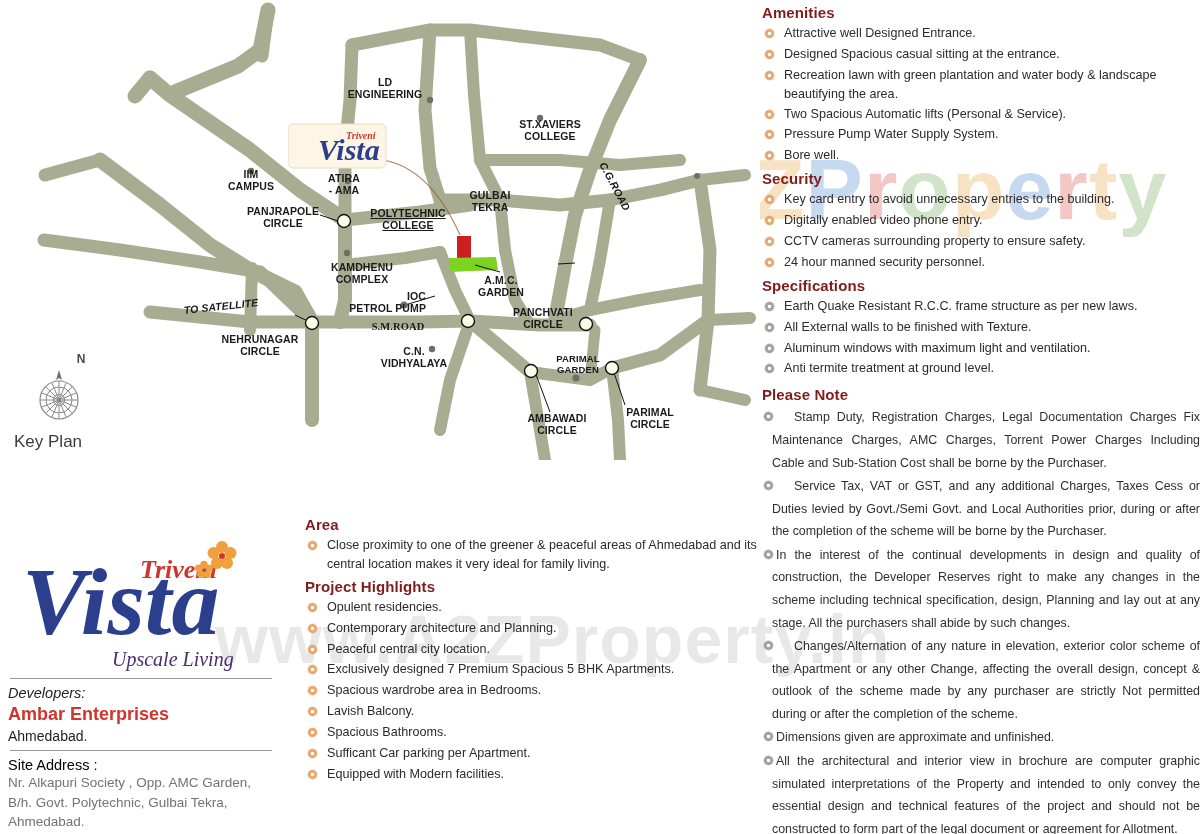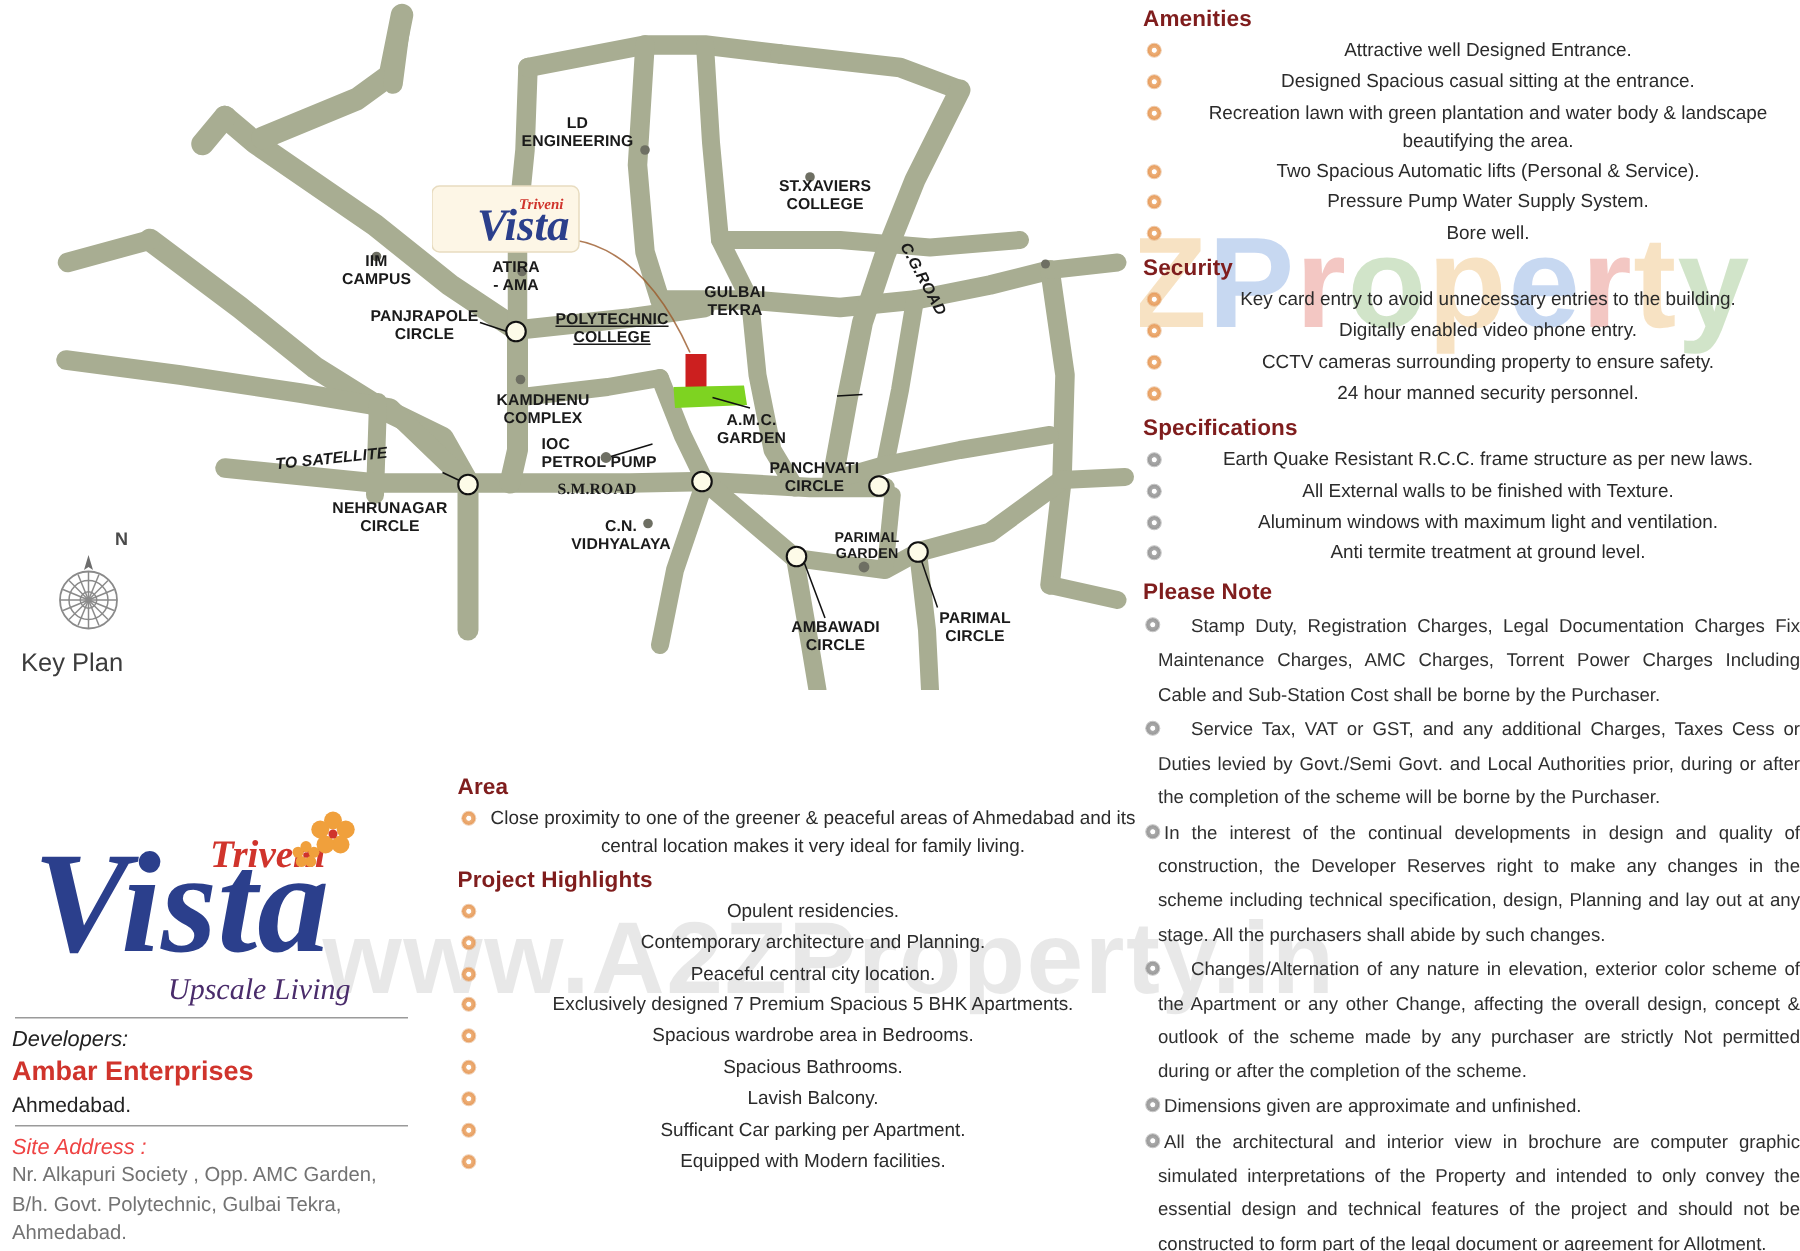--- a/index.html
+++ b/index.html
@@ -61,42 +61,41 @@
   
   #brand-card {
     position: absolute; left: 0; top: 520px; width: 282px; height: 314px;
     padding: 0 8px;
   }
   #logo-big { position: relative; height: 142px; margin: 10px 0 0 8px; }
   .rule { border-top: 1px solid #9a9a9a; margin: 6px 2px; }
   .dev-label { font-style: italic; font-size: 14.5px; color: #222; }
   .dev-name { font-size: 18px; font-weight: bold; color: #d0342c; margin-top: 3px; }
   .dev-city { font-size: 14px; color: #222; margin-top: 3px; }
-  .site-label { font-style: italic; font-size: 14.5px; color: #ef4444; }
+  .site-label { font-size: 14.5px; color: #000000; }
   .site-line { font-size: 13.5px; color: #737373; line-height: 1.45; }
   .phone { font-size: 14px; font-weight: bold; color: #111; margin-top: 2px; }
 
   
   #col-mid {
     position: absolute; left: 305px; top: 512px; width: 452px;
   }
   #col-right {
     position: absolute; left: 762px; top: 0px; width: 438px;
   }
 
   h3.sec {
     font-size: 15px; font-weight: bold; color: #7f1d1d;
     margin: 4px 0 3px 0; letter-spacing: .1px;
   }
   ul.items { list-style: none; }
   ul.items li {
     position: relative; padding-left: 22px;
     font-size: 12.6px; line-height: 1.58; color: #2b2b2b;
     margin-bottom: 1px;
-    text-align: center;
   }
   ul.items li .bul {
     position: absolute; left: 3px; top: 5px;
     width: 9px; height: 9px; border-radius: 50%;
     background: radial-gradient(circle at 50% 50%, #ffffff 0%, #ffffff 22%, #edb07a 30%, #e8a062 62%, #f0c49c 100%);
     box-shadow: 0 0 0 .5px rgba(220,160,110,.55);
   }
   ul.items.gray li .bul {
     background: radial-gradient(circle at 50% 50%, #ffffff 0%, #ffffff 22%, #a9a9a9 30%, #9b9b9b 62%, #c8c8c8 100%);
     box-shadow: 0 0 0 .5px rgba(150,150,150,.6);
@@ -238,21 +237,21 @@
 CIRCLE</div>
   <div class="mlabel" style="left:366px;top:207px;width:84px;text-decoration:underline;">POLYTECHNIC
 COLLEGE</div>
   <div class="mlabel" style="left:460px;top:189px;width:60px;">GULBAI
 TEKRA</div>
   <div class="mlabel italic" style="left:580px;top:180px;width:70px;transform:rotate(62deg);">C.G.ROAD</div>
   <div class="mlabel" style="left:472px;top:274px;width:58px;">A.M.C.
 GARDEN</div>
   <div class="mlabel" style="left:320px;top:261px;width:84px;">KAMDHENU
 COMPLEX</div>
-  <div class="mlabel" style="left:361px;top:290px;width:92px;text-align:left;">IOC
+  <div class="mlabel" style="left:334px;top:290px;width:92px;text-align:right;">IOC
 PETROL PUMP</div>
   <div class="mlabel" style="left:505px;top:306px;width:76px;">PANCHVATI
 CIRCLE</div>
   <div class="mlabel italic" style="left:176px;top:300px;width:90px;transform:rotate(-6deg);">TO SATELLITE</div>
   <div class="mlabel" style="left:360px;top:321px;width:76px;font-family:Liberation Serif, serif;">S.M.ROAD</div>
   <div class="mlabel" style="left:216px;top:333px;width:88px;">NEHRUNAGAR
 CIRCLE</div>
   <div class="mlabel" style="left:375px;top:345px;width:78px;">C.N.
 VIDHYALAYA</div>
   <div class="mlabel" style="left:552px;top:353px;width:52px;font-size:9.5px;">PARIMAL
@@ -331,22 +330,22 @@
     <li class="wrap"><span class="bul"></span><span>Close proximity to one of the greener &amp; peaceful areas of  Ahmedabad and its central location makes it very ideal for family living.</span></li>
   </ul>
 
   <h3 class="sec">Project Highlights</h3>
   <ul class="items">
     <li><span class="bul"></span><span>Opulent residencies.</span></li>
     <li><span class="bul"></span><span>Contemporary architecture and Planning.</span></li>
     <li><span class="bul"></span><span>Peaceful central city location.</span></li>
     <li><span class="bul"></span><span>Exclusively designed 7 Premium Spacious  5 BHK Apartments.</span></li>
     <li><span class="bul"></span><span>Spacious wardrobe area in Bedrooms.</span></li>
+    <li><span class="bul"></span><span>Lavish Balcony.</span></li>
     <li><span class="bul"></span><span>Spacious Bathrooms.</span></li>
-    <li><span class="bul"></span><span>Lavish Balcony.</span></li>
     <li><span class="bul"></span><span>Sufficant Car parking per Apartment.</span></li>
     <li><span class="bul"></span><span>Equipped with Modern facilities.</span></li>
   </ul>
 </div>
 
 <div id="col-right">
   <h3 class="sec">Amenities</h3>
   <ul class="items">
     <li><span class="bul"></span><span>Attractive  well  Designed  Entrance.</span></li>
     <li><span class="bul"></span><span>Designed Spacious casual sitting at the entrance.</span></li>

